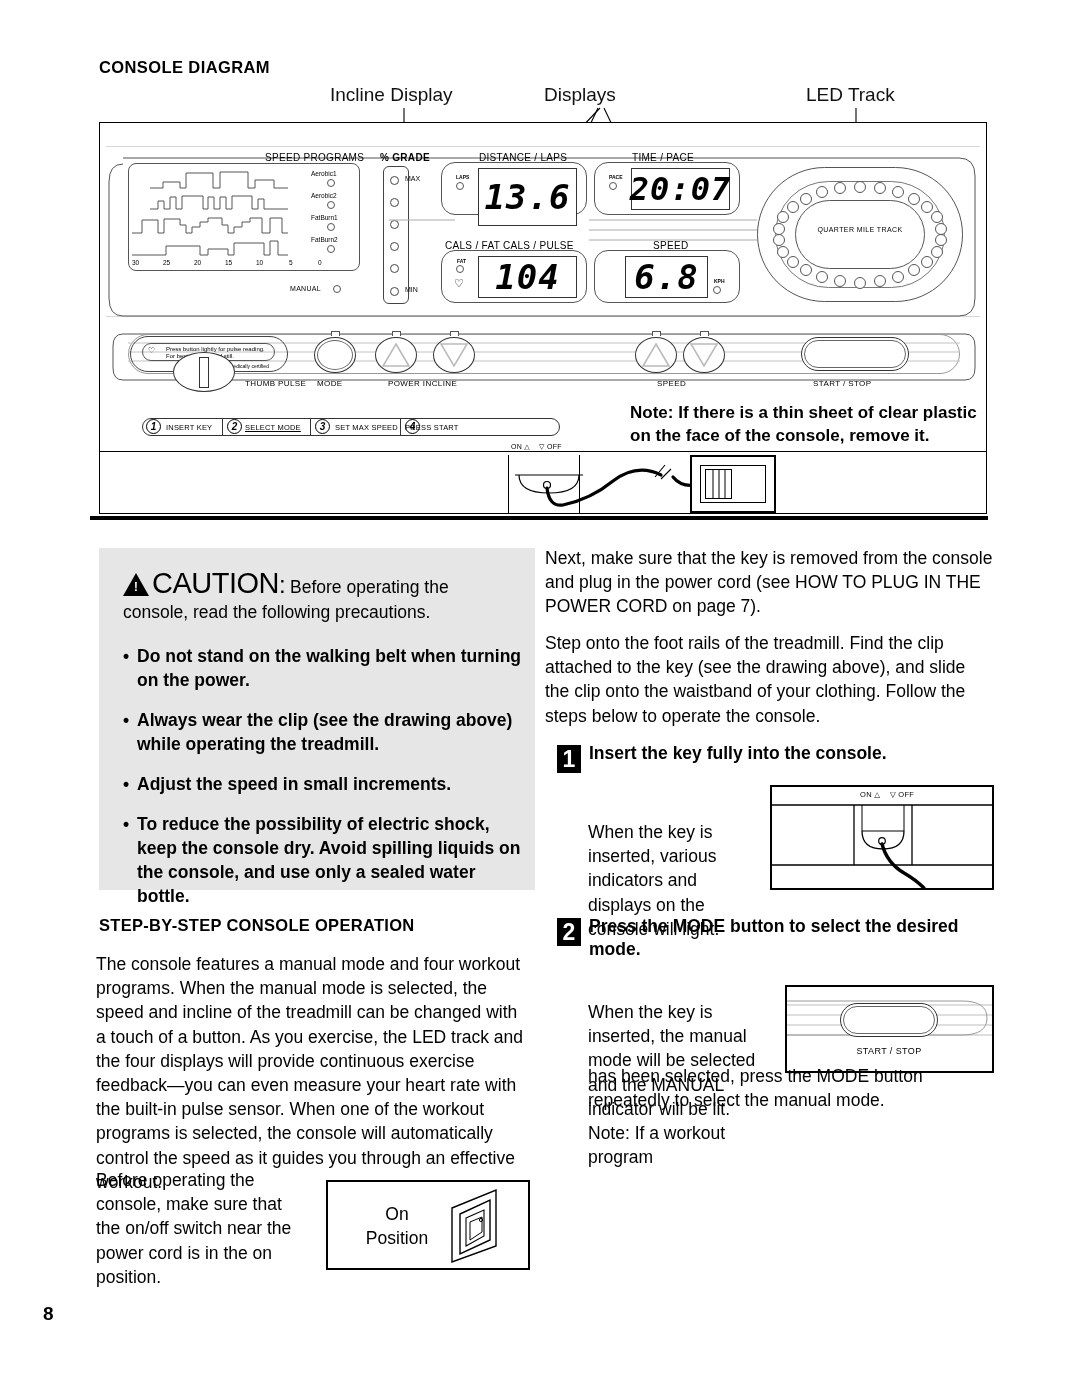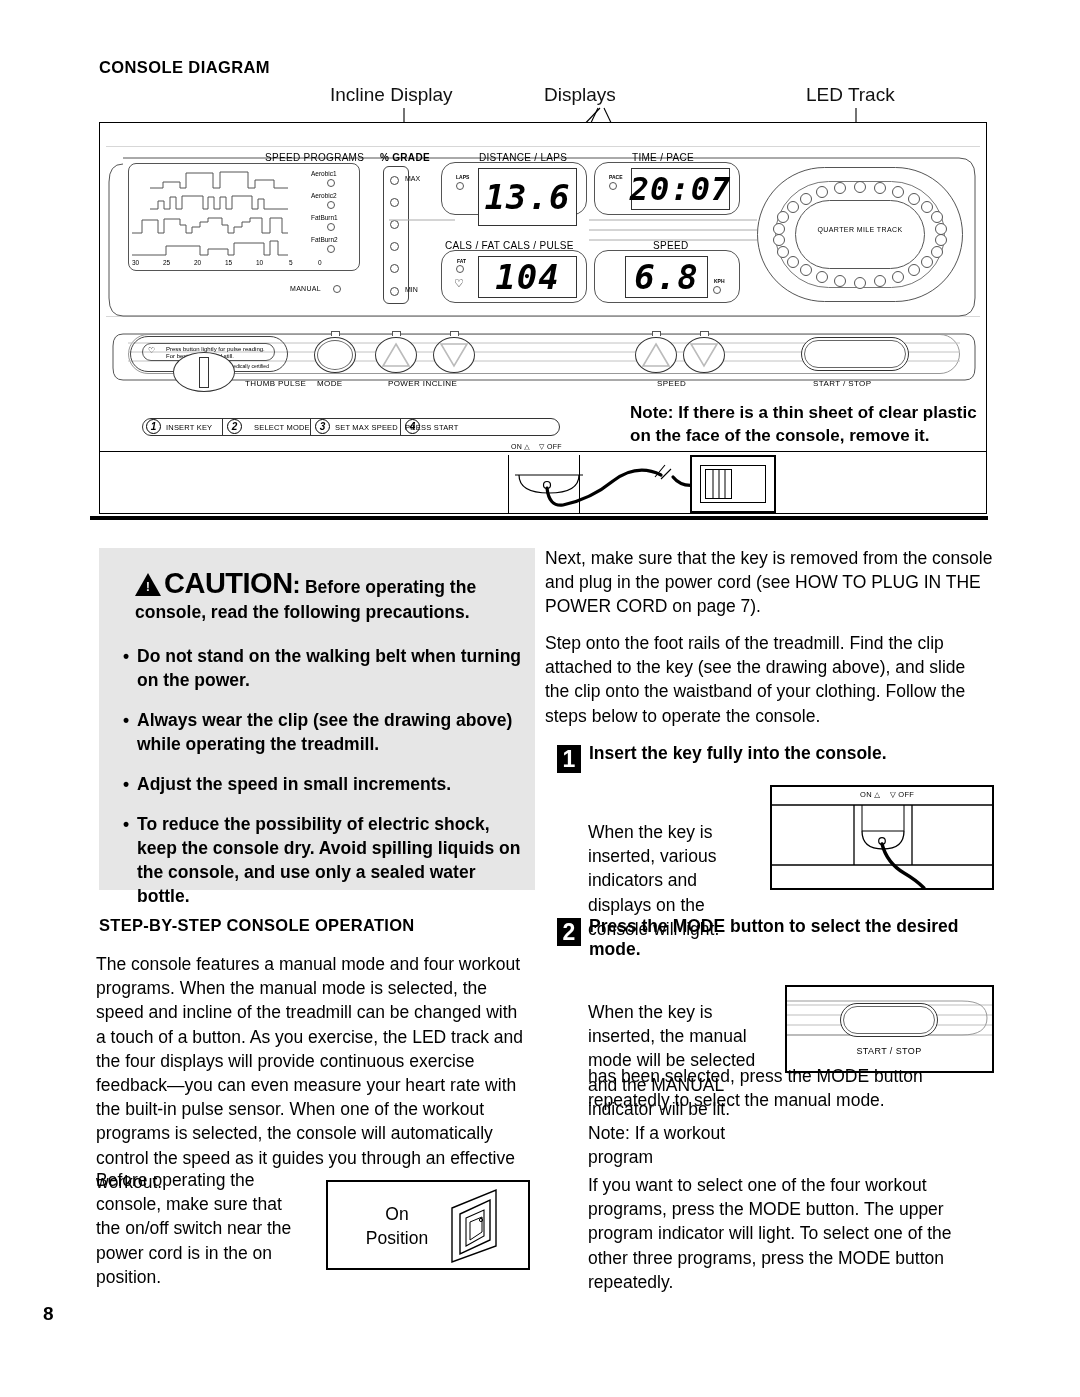--- a/index.html
+++ b/index.html
@@ -171,22 +171,22 @@
     border:1px solid #000;box-sizing:border-box;}
 
   
   #thick-rule{left:90px;top:516px;width:898px;height:4px;background:#000;}
 
   
   #caution-box{
     left:99px;top:548px;width:436px;height:342px;background:#e6e6e6;
   }
   #caution-head{
-    position:absolute;left:36px;top:22px;width:394px;
-    font-size:17.5px;font-weight:bold;line-height:25px;
+    position:absolute;left:24px;top:22px;width:394px;
+    font-size:17.5px;font-weight:normal;line-height:25px;
   }
   .caution-word{font-size:29px;letter-spacing:-.5px;}
   .warn-tri{
     display:inline-block;width:0;height:0;position:relative;top:3px;
     border-left:13px solid transparent;border-right:13px solid transparent;
     border-bottom:23px solid #000;margin-right:3px;
   }
   .warn-tri::after{
     content:"!";position:absolute;left:-3px;top:7px;width:6px;
     color:#e6e6e6;font-size:13px;font-weight:bold;line-height:13px;text-align:center;
@@ -452,21 +452,21 @@
 
   <div class="abs" id="start-btn"></div>
   <div class="abs" id="start-btn-in"></div>
   <div class="btn-cap" style="left:813px;top:379px;">START / STOP</div>
 
   <div class="abs" id="step-legend"></div>
   <div class="step-num" style="left:146px;top:419px;">1</div>
   <div class="step-txt" style="left:166px;top:423px;">INSERT KEY</div>
   <div class="step-div" style="left:222px;top:419px;height:16px;"></div>
   <div class="step-num" style="left:227px;top:419px;">2</div>
-  <div class="step-txt" style="left:254px;top:423px;">SELECT MODE</div>
+  <div class="step-txt" style="left:245px;top:423px;text-decoration:underline;">SELECT MODE</div>
   <div class="step-div" style="left:310px;top:419px;height:16px;"></div>
   <div class="step-num" style="left:315px;top:419px;">3</div>
   <div class="step-txt" style="left:335px;top:423px;">SET MAX SPEED</div>
   <div class="step-div" style="left:400px;top:419px;height:16px;"></div>
   <div class="step-num" style="left:405px;top:419px;">4</div>
   <div class="step-txt" style="left:405px;top:423px;">PRESS START</div>
 
   <div class="abs" id="onoff-mark">
     <span>ON</span>
     <span>△</span>
@@ -583,17 +583,16 @@
       <line x1="0" y1="38" x2="205" y2="38"></line>
       <line x1="0" y1="48" x2="205" y2="48"></line>
       <path d="M0 14 L175 14 Q200 14 200 31 Q200 48 175 48 L0 48" stroke="#999"></path>
     </g>
   </svg>
   <div class="abs" id="fig2-btn"></div>
   <div class="abs" id="fig2-btn-in"></div>
   <div class="abs" id="fig2-cap">START / STOP</div>
 
   <div class="abs" id="r-para3">has been selected, press the MODE button repeatedly to select the manual mode.</div>
-  <div class="abs" id="r-para4">If you want to select one of the four workout programs, press the MODE button. The upper program indicator will light. To select one of the other three programs, press the MODE button repeatedly.</div>
 
   <div class="abs" id="page-num">8</div>
 
 </div>
 
 </body></html>

